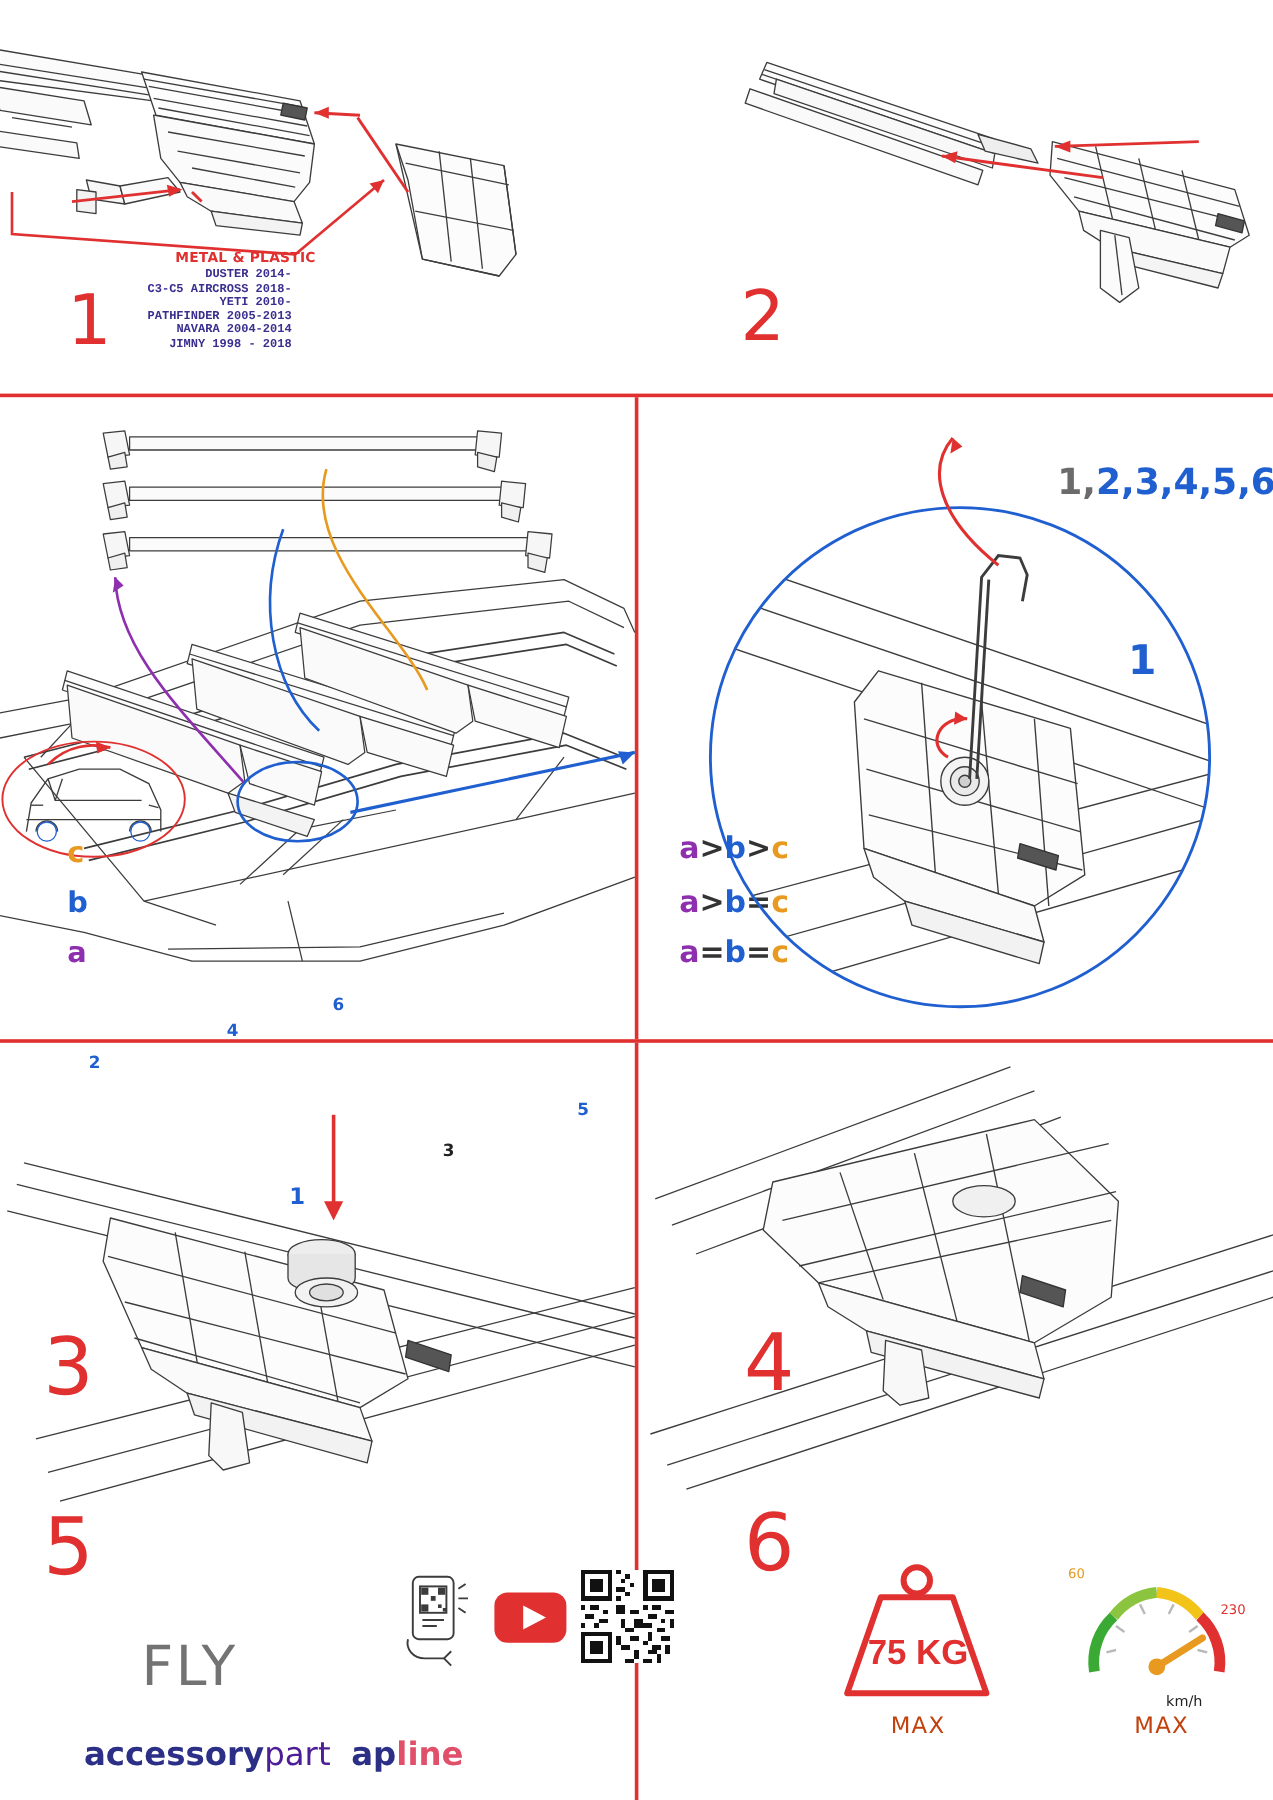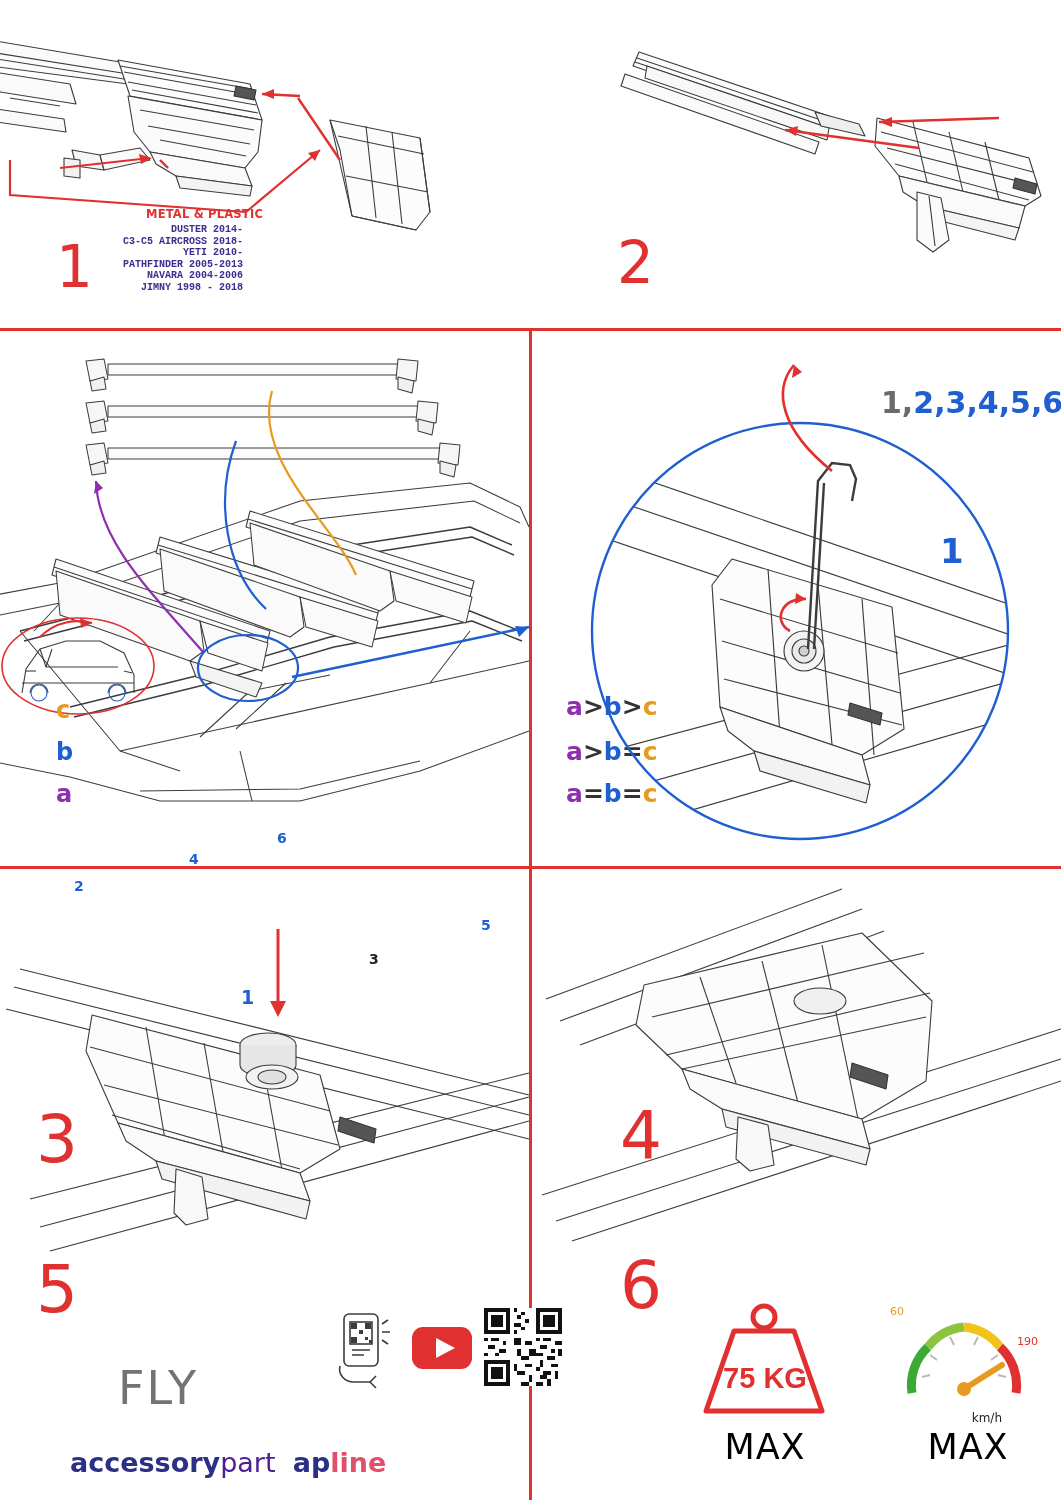--- a/index.html
+++ b/index.html
@@ -44,21 +44,21 @@
   .circ-one{position:absolute;font-size:19px;font-weight:bold;color:#1f5fd0;font-family:"DejaVu Sans",sans-serif;}
 
   
   .fly{position:absolute;color:#737373;font-size:46px;letter-spacing:2px;font-family:"DejaVu Sans",sans-serif;}
   .brandline{position:absolute;font-size:27px;font-family:"DejaVu Sans",sans-serif;}
   .brandline .acc{color:#2b2f86;font-weight:bold;}
   .brandline .part{color:#4c1d95;font-weight:normal;}
   .brandline .ap{color:#2b2f86;font-weight:bold;}
   .brandline .line{color:#e0506a;font-weight:bold;}
 
-  .maxtxt{position:absolute;font-size:35px;color:#000000;font-family:"DejaVu Sans",sans-serif;letter-spacing:1px;}
+  .maxtxt{position:absolute;font-size:19px;color:#c2410c;font-family:"DejaVu Sans",sans-serif;letter-spacing:1px;}
   .kgtxt{position:absolute;font-size:29px;color:#e03030;font-weight:bold;font-family:Liberation Sans, sans-serif;}
   .kmh{position:absolute;font-size:12px;color:#222;font-family:"DejaVu Sans",sans-serif;}
   .gauge-num{position:absolute;font-size:11px;color:#e79a1f;font-family:"DejaVu Sans",sans-serif;}
   .gauge-num.r{color:#e03030;}
 
   .qr{position:absolute;width:78px;height:78px;}
 </style>
 </head>
 <body>
 
@@ -125,21 +125,21 @@
         <path d="M246 212 L320 150"></path>
         <path d="M320 150 l-12 3 l7 8 z" fill="#e03030" stroke="none"></path>
       </g>
     </svg>
     <div class="metal-title" style="left:146px;top:207px">METAL &amp; PLASTIC</div>
     <div class="carlist" style="left:0;top:224px;width:243px">
       <div>DUSTER 2014-</div>
       <div>C3-C5 AIRCROSS 2018-</div>
       <div>YETI 2010-</div>
       <div>PATHFINDER 2005-2013</div>
-      <div>NAVARA 2004-2006</div>
+      <div>NAVARA 2004-2014</div>
       <div>JIMNY 1998 - 2018</div>
     </div>
     <div class="stepnum" style="left:56px;top:238px">1</div>
   </div>
 
   <div class="panel" style="left:529px;top:0;width:532px;height:328px">
     <svg width="532" height="328" viewBox="0 0 532 328">
       <g fill="none" stroke="#3c3c3c" stroke-width="1.1" stroke-linejoin="round">
 
         <path d="M110 52 L300 116 L296 132 L104 66 Z" fill="#fcfcfc"></path>
@@ -528,18 +528,18 @@
             <path d="M52 32 L56 40"></path>
           <path d="M80 32 L76 40"></path>
             <path d="M100 50 L93 55"></path>
             <path d="M108 72 L100 70"></path>
         </g>
         <circle cx="66" cy="84" r="7" fill="#e79a1f"></circle>
         <path d="M66 84 L104 60" stroke="#e79a1f" stroke-width="6" stroke-linecap="round"></path>
       </svg>
     </div>
     <div class="gauge-num" style="left:358px;top:436px">60</div>
-    <div class="gauge-num r" style="left:485px;top:466px">190</div>
+    <div class="gauge-num r" style="left:485px;top:466px">230</div>
     <div class="kmh" style="left:398px;top:542px;width:72px;text-align:right">km/h</div>
     <div class="maxtxt" style="left:388px;top:558px;width:96px;text-align:center">MAX</div>
   </div>
 
 </div>
 
 </body></html>

